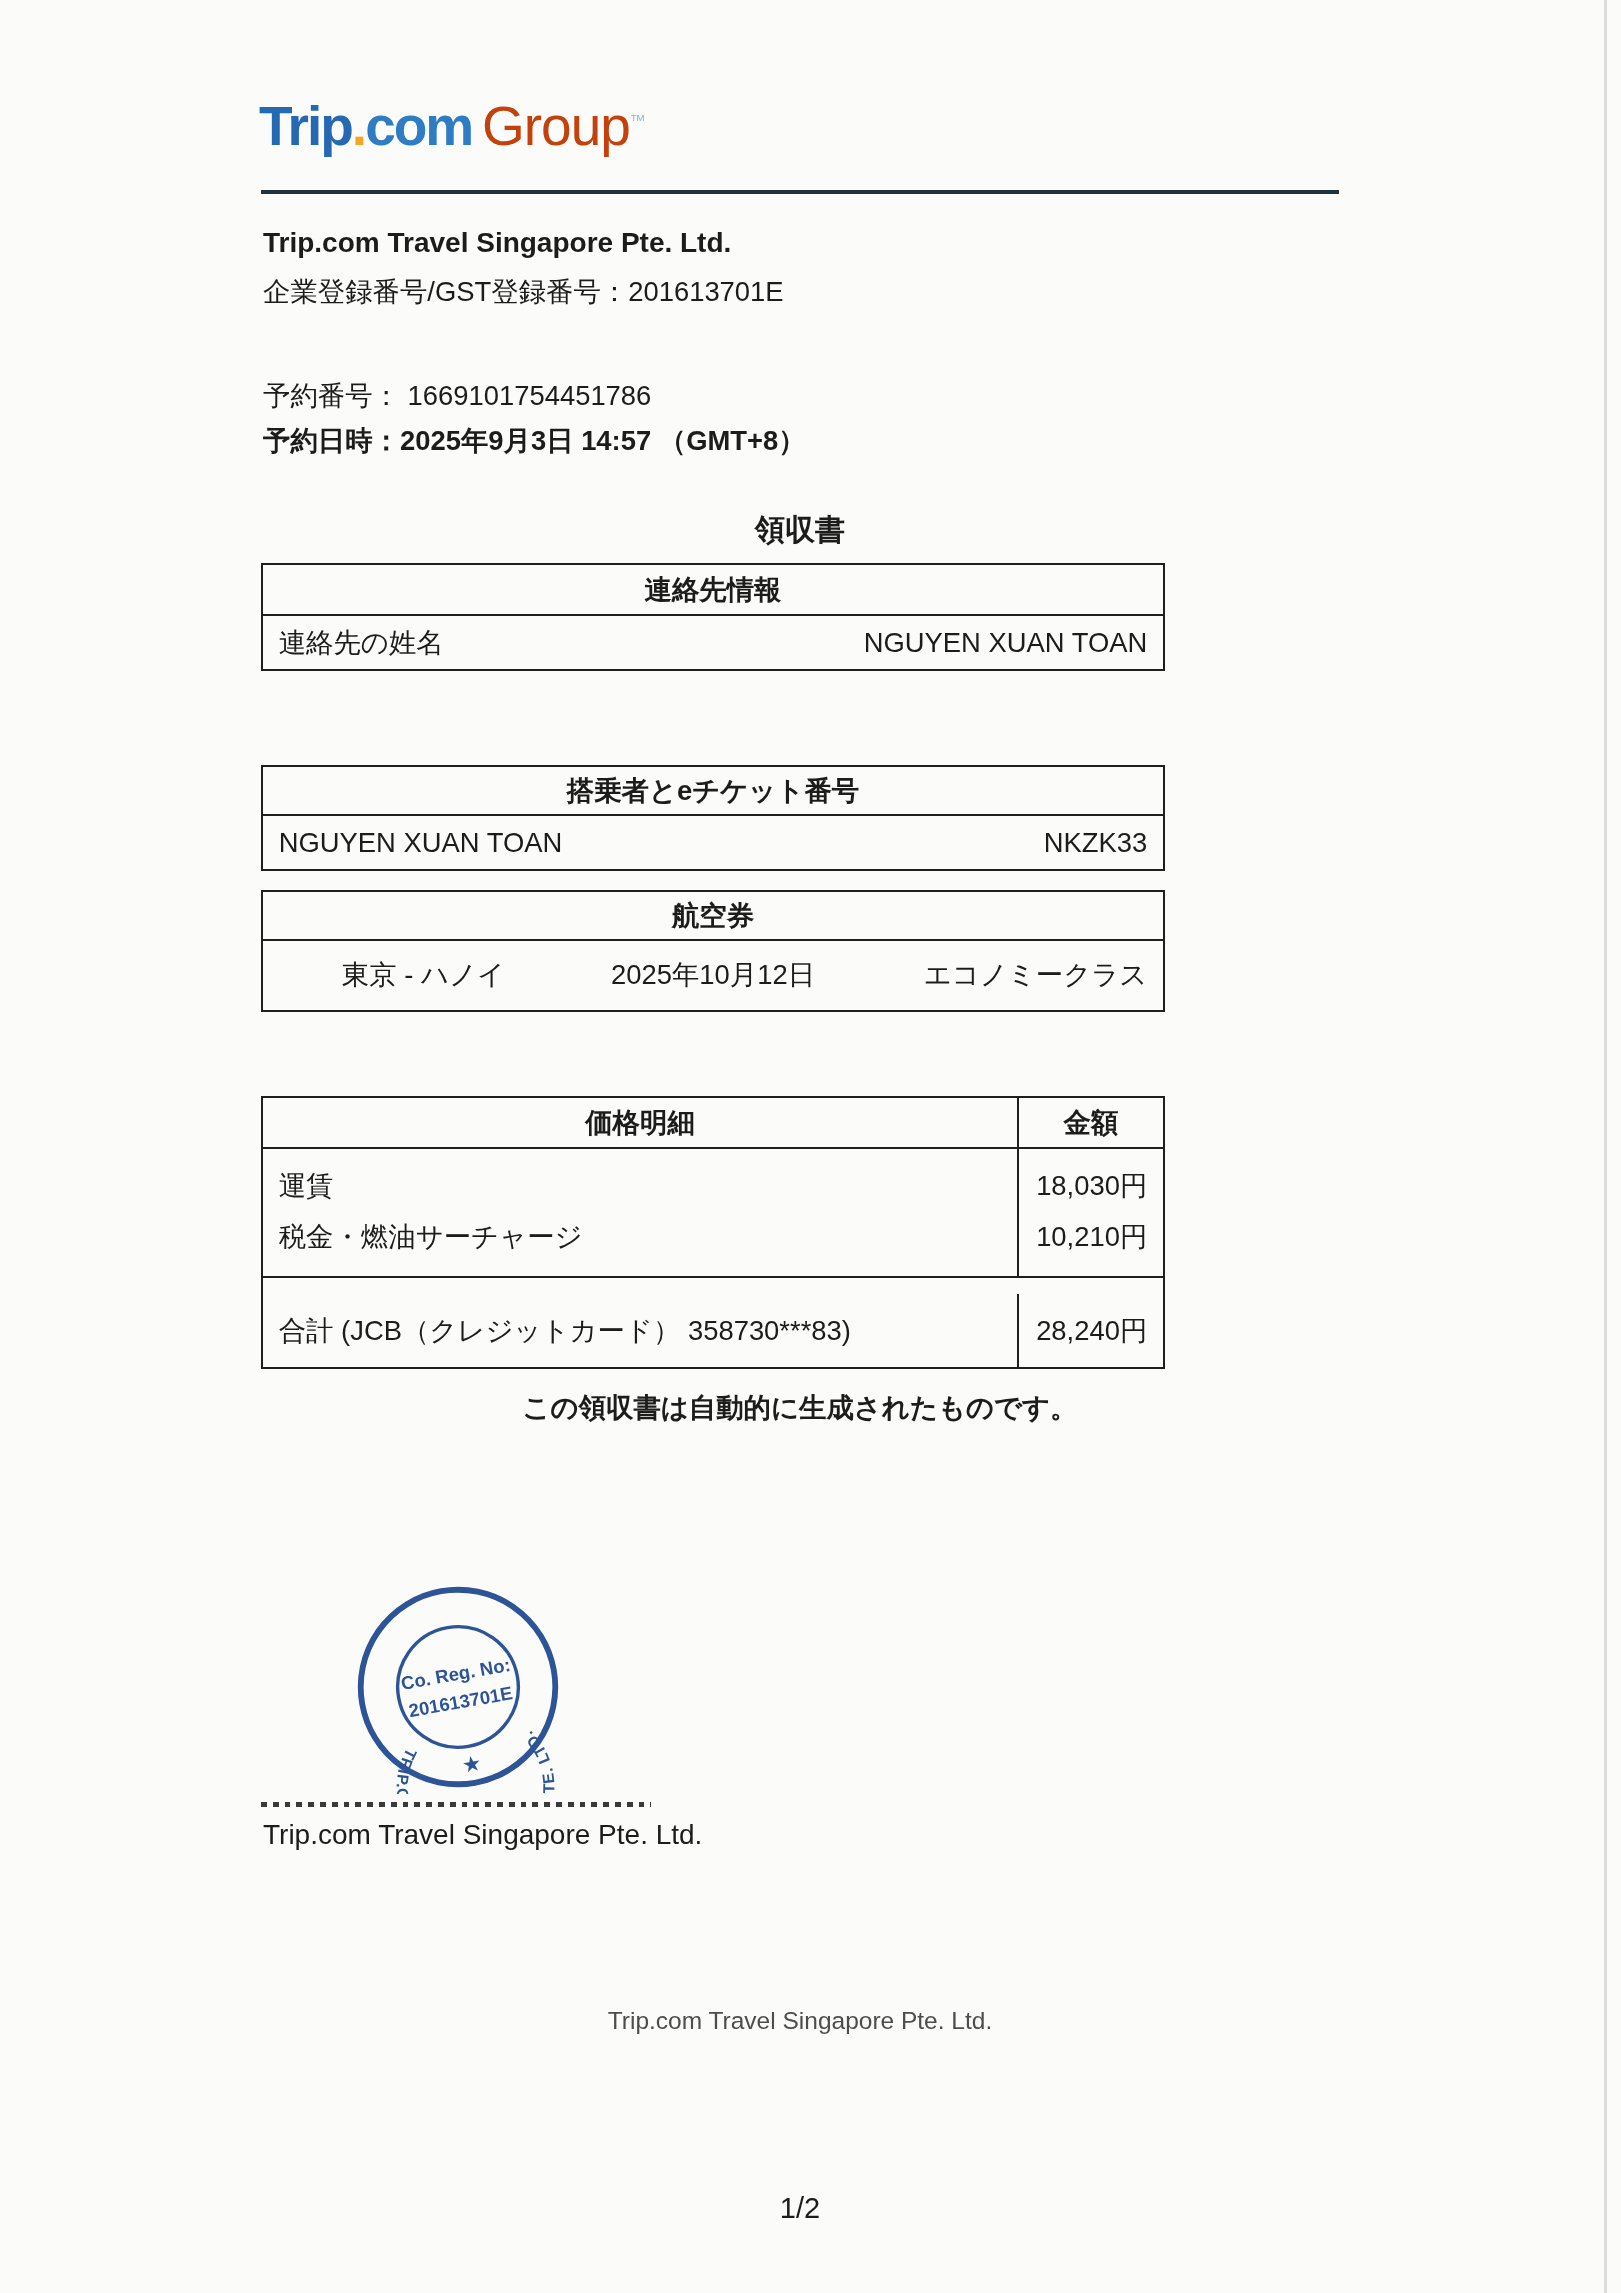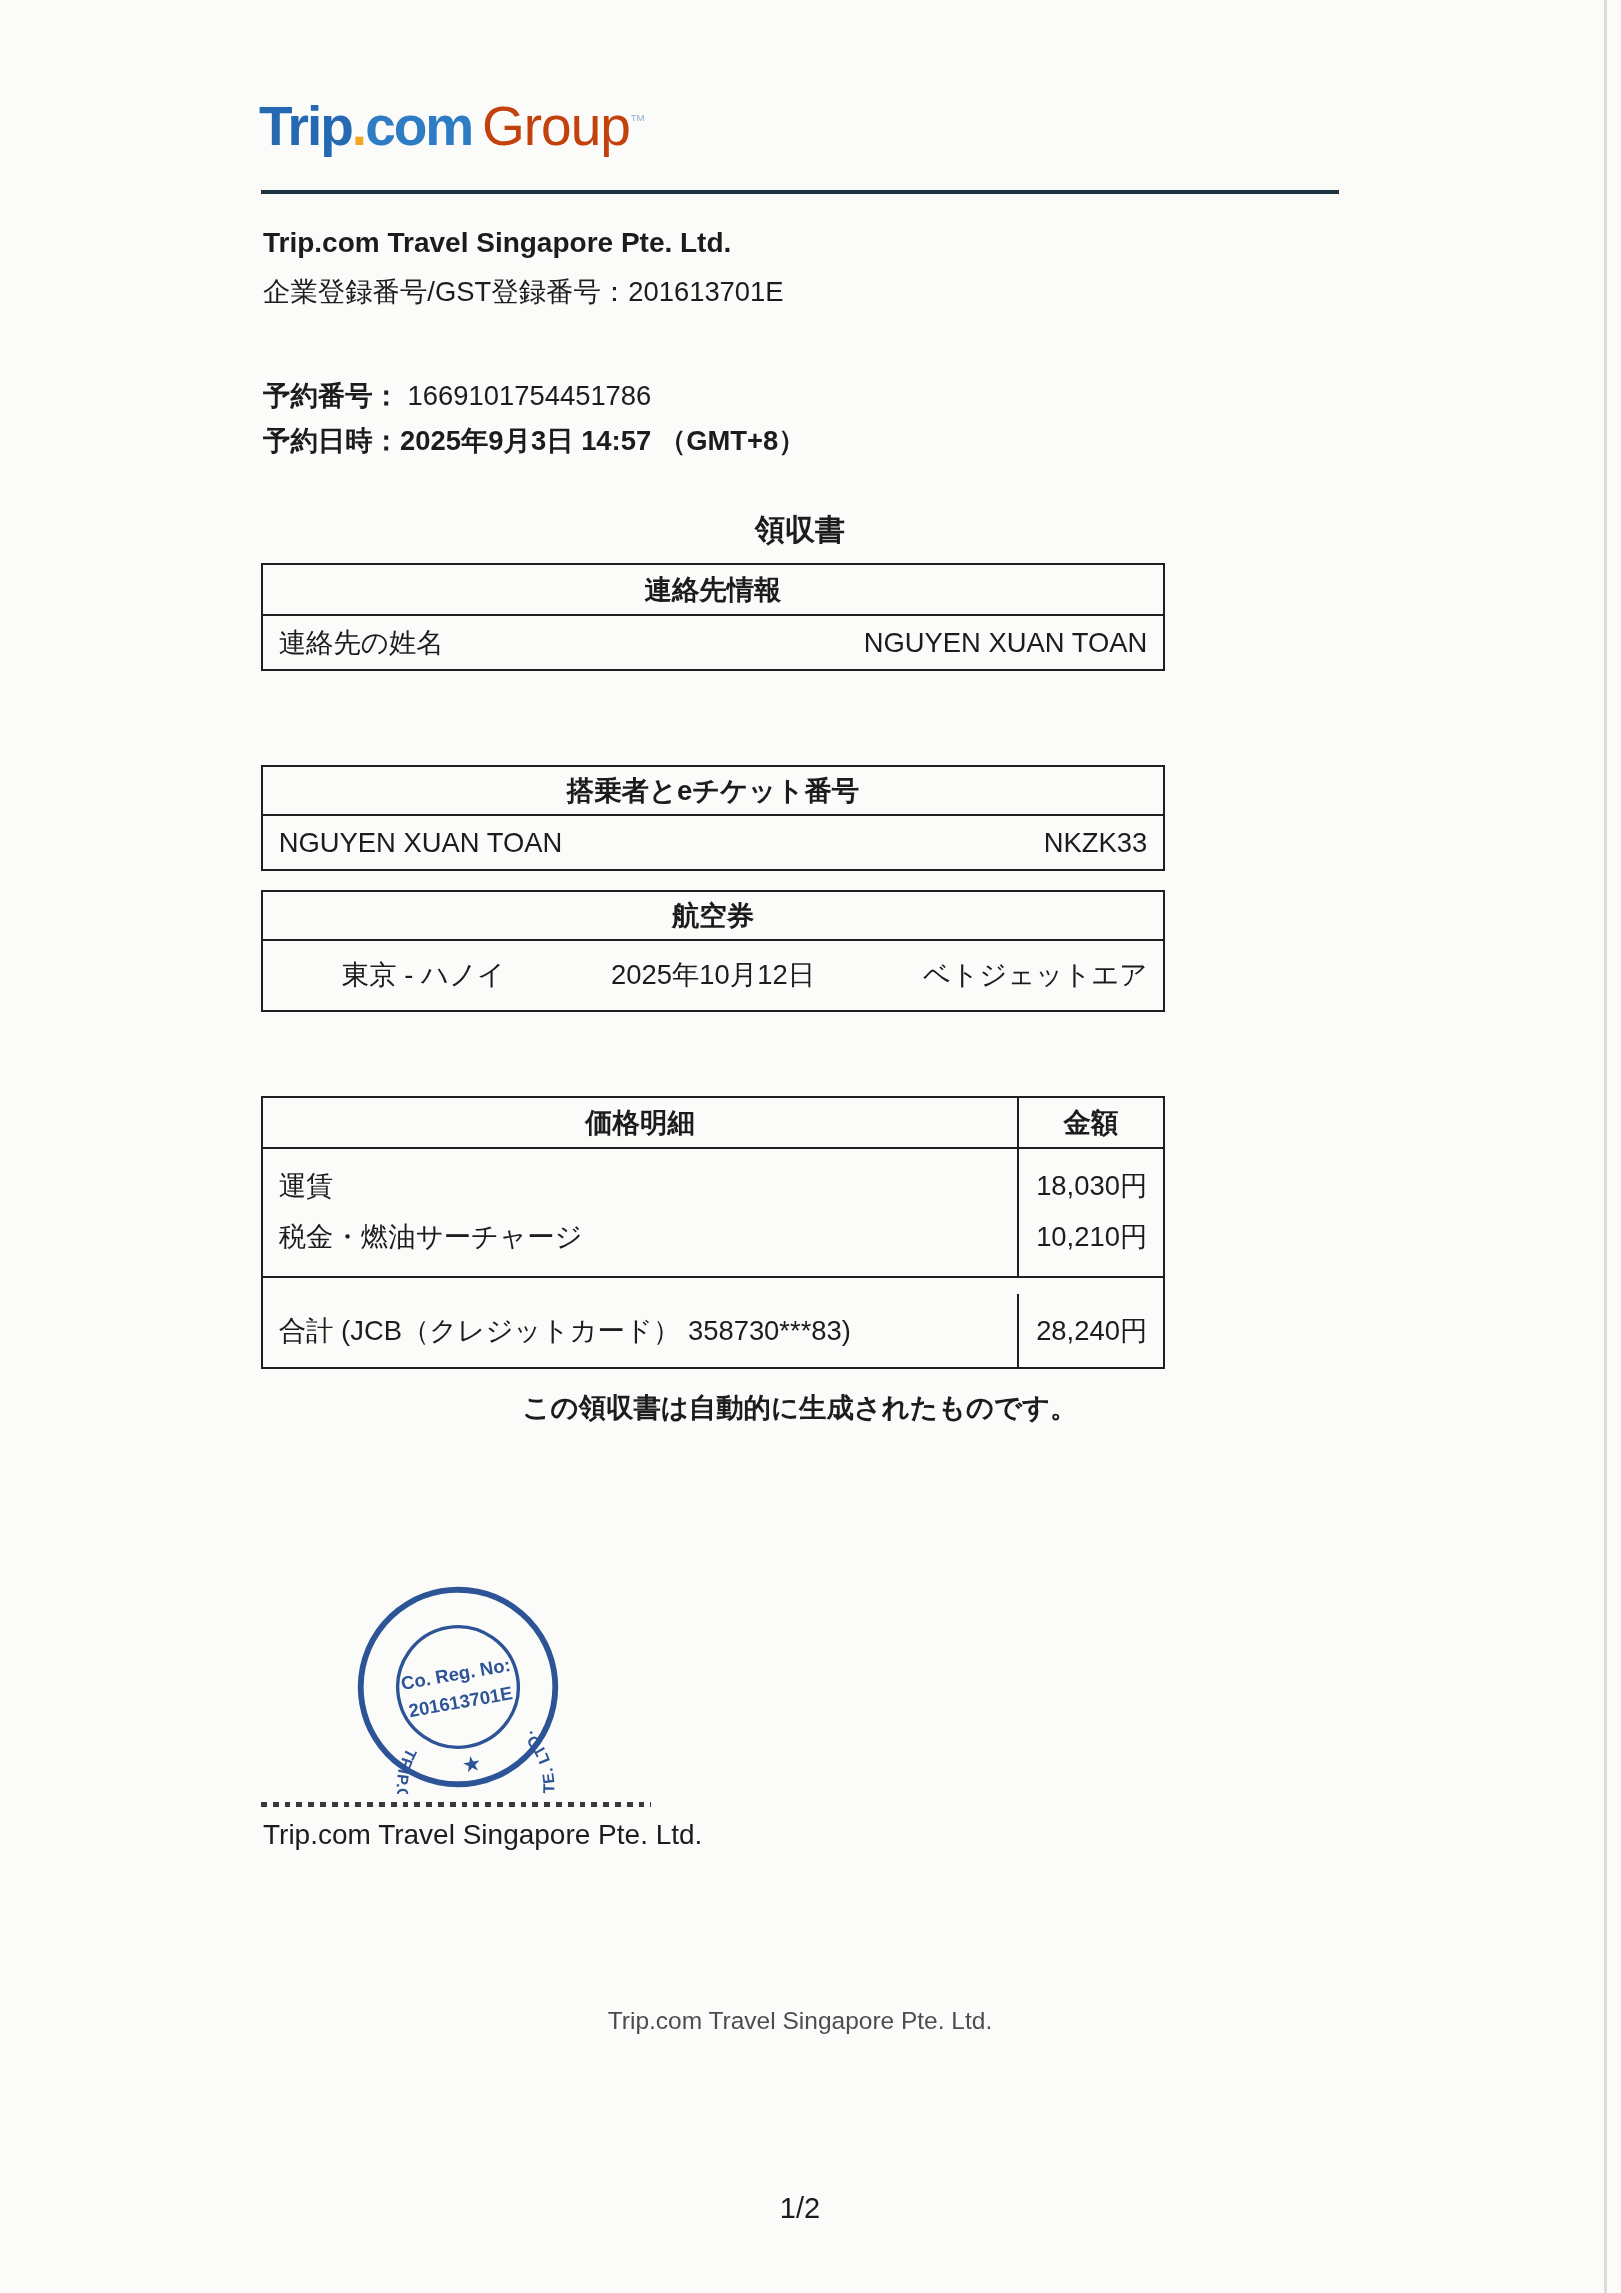--- a/index.html
+++ b/index.html
@@ -22,21 +22,21 @@
   .lg-group{color:#c2410c;font-weight:normal;margin-left:9.8px;letter-spacing:-1px;}
   .lg-tm{color:#9dbdd6;font-size:15.7px;font-weight:normal;vertical-align:super;}
   .rule{position:absolute;left:261px;top:190px;width:1078px;height:3.9px;background:#1d3340;}
 
   
   .company-name{position:absolute;left:263px;top:227px;font-size:28px;font-weight:bold;}
   .company-reg{position:absolute;left:263px;top:274px;font-size:27.4px;}
 
   
   .booking-number{position:absolute;left:263px;top:378px;font-size:27.4px;}
-  .booking-number .lbl{font-weight:bold;}
+  .booking-number .lbl{font-weight:normal;}
   .booking-datetime{position:absolute;left:263px;top:423px;font-size:27.4px;font-weight:bold;}
 
   
   .receipt-title{position:absolute;left:261px;top:510px;width:1078px;text-align:center;font-size:30px;font-weight:bold;}
 
   
   .tbl{position:absolute;left:261px;width:904px;border:2.9px solid #1f1f1f;box-sizing:border-box;background:transparent;}
   .t-head{height:49px;display:flex;align-items:center;justify-content:center;font-size:27.4px;font-weight:bold;border-bottom:2.9px solid #1f1f1f;}
   .t-row{display:flex;align-items:center;justify-content:space-between;padding:0 15.7px;font-size:27.4px;}
 
@@ -120,21 +120,21 @@
       <span>NKZK33</span>
     </div>
   </div>
 
   <div class="tbl tbl-flight">
     <div class="t-head">航空券</div>
     <div class="flight-body">
       <div class="flight-line1">
         <span class="fl-route">東京 - ハノイ</span>
         <span class="fl-date">2025年10月12日</span>
-        <span class="fl-class">ベトジェットエア</span>
+        <span class="fl-class">エコノミークラス</span>
       </div>
     </div>
   </div>
 
   <div class="tbl tbl-price">
     <div class="p-cell p-head">価格明細</div>
     <div class="p-cell p-head p-right">金額</div>
 
     <div class="p-cell p-fares">
       <div class="fare-line">運賃</div>

